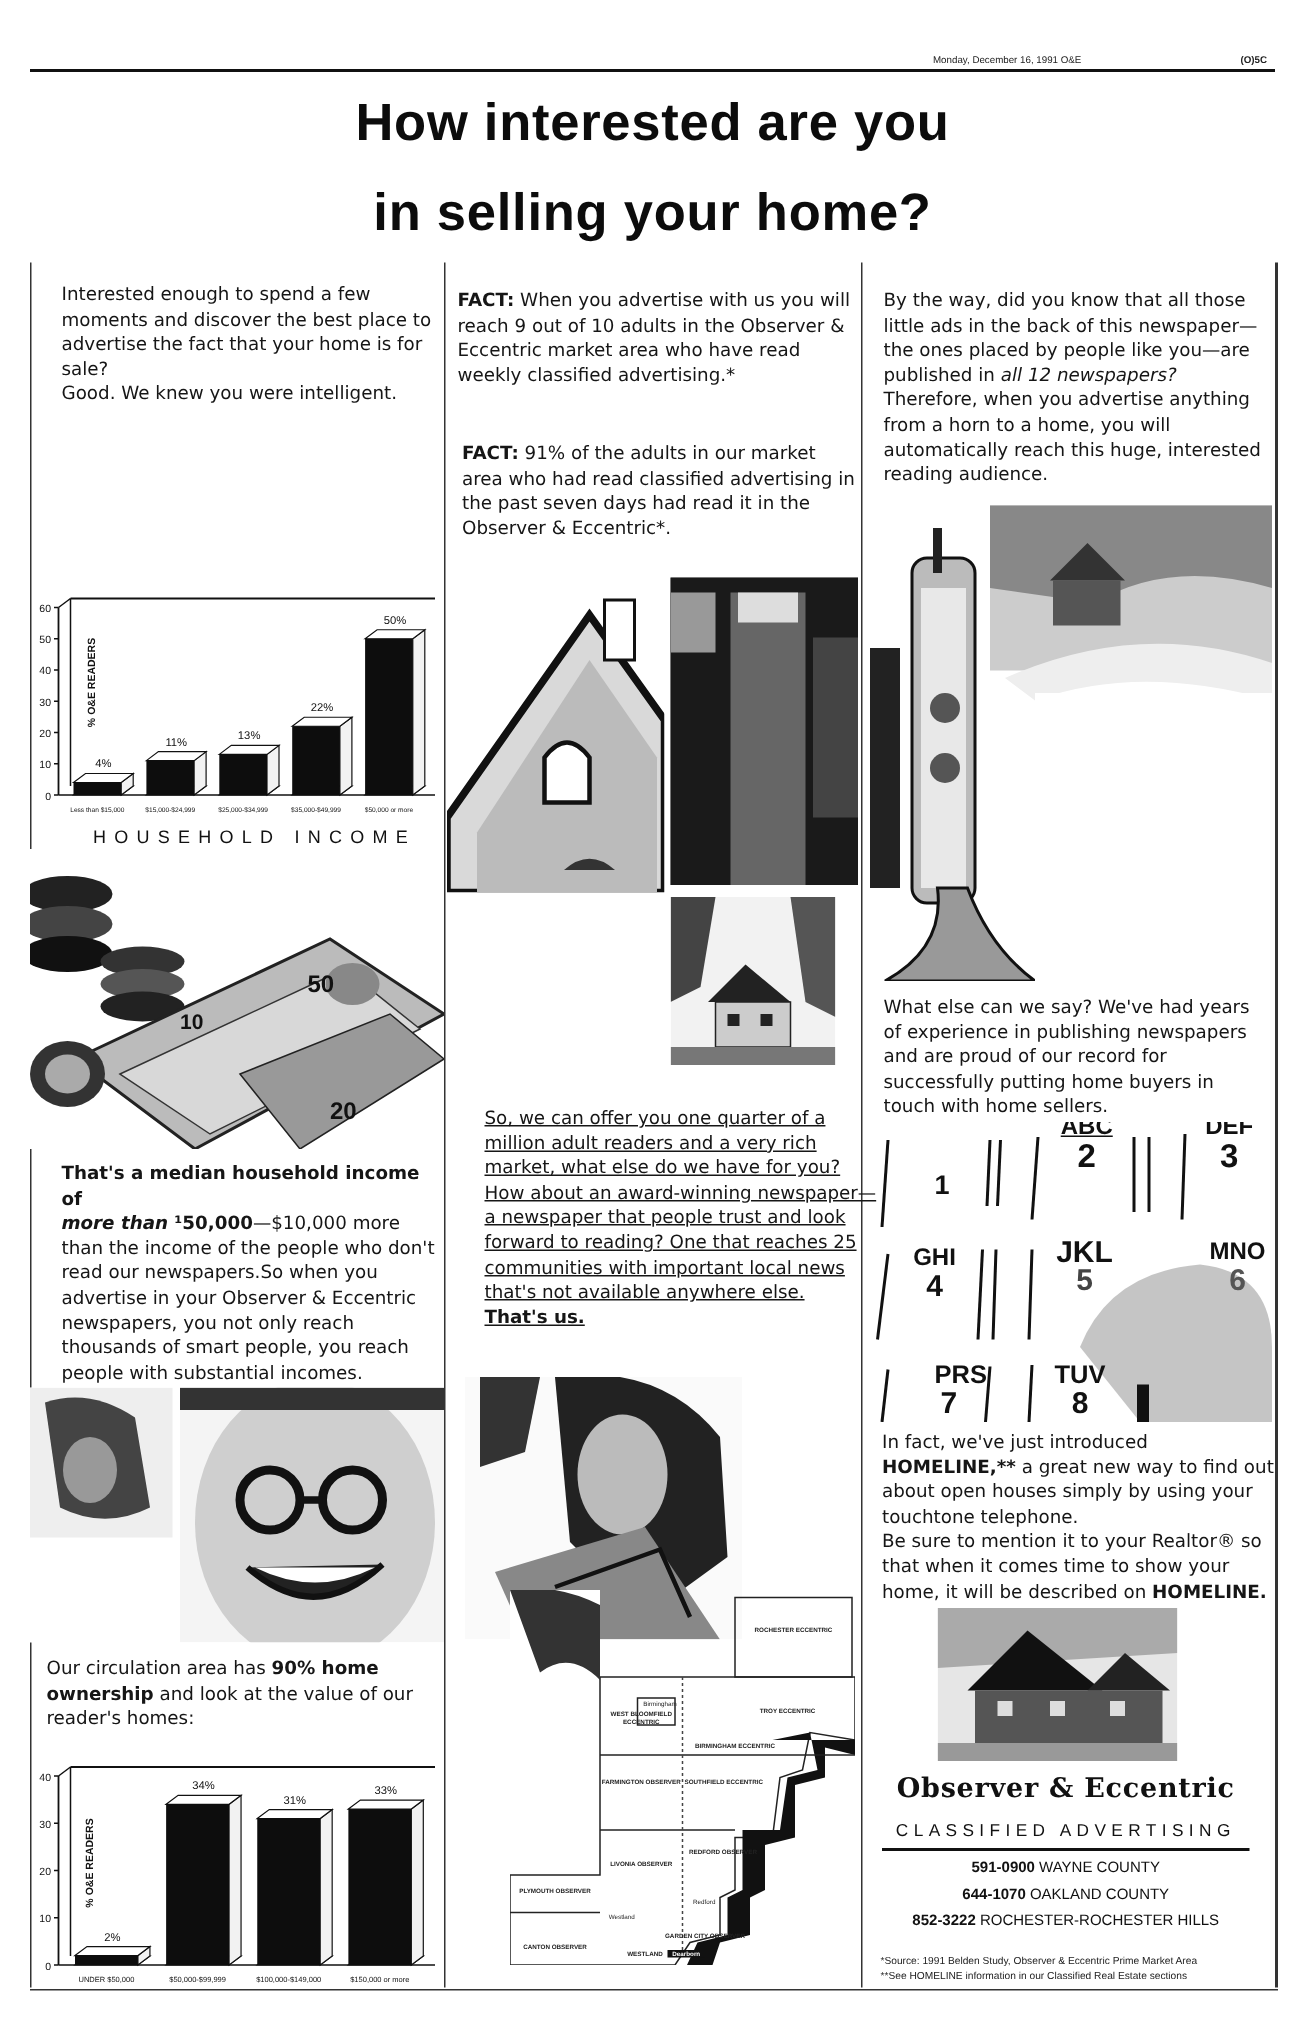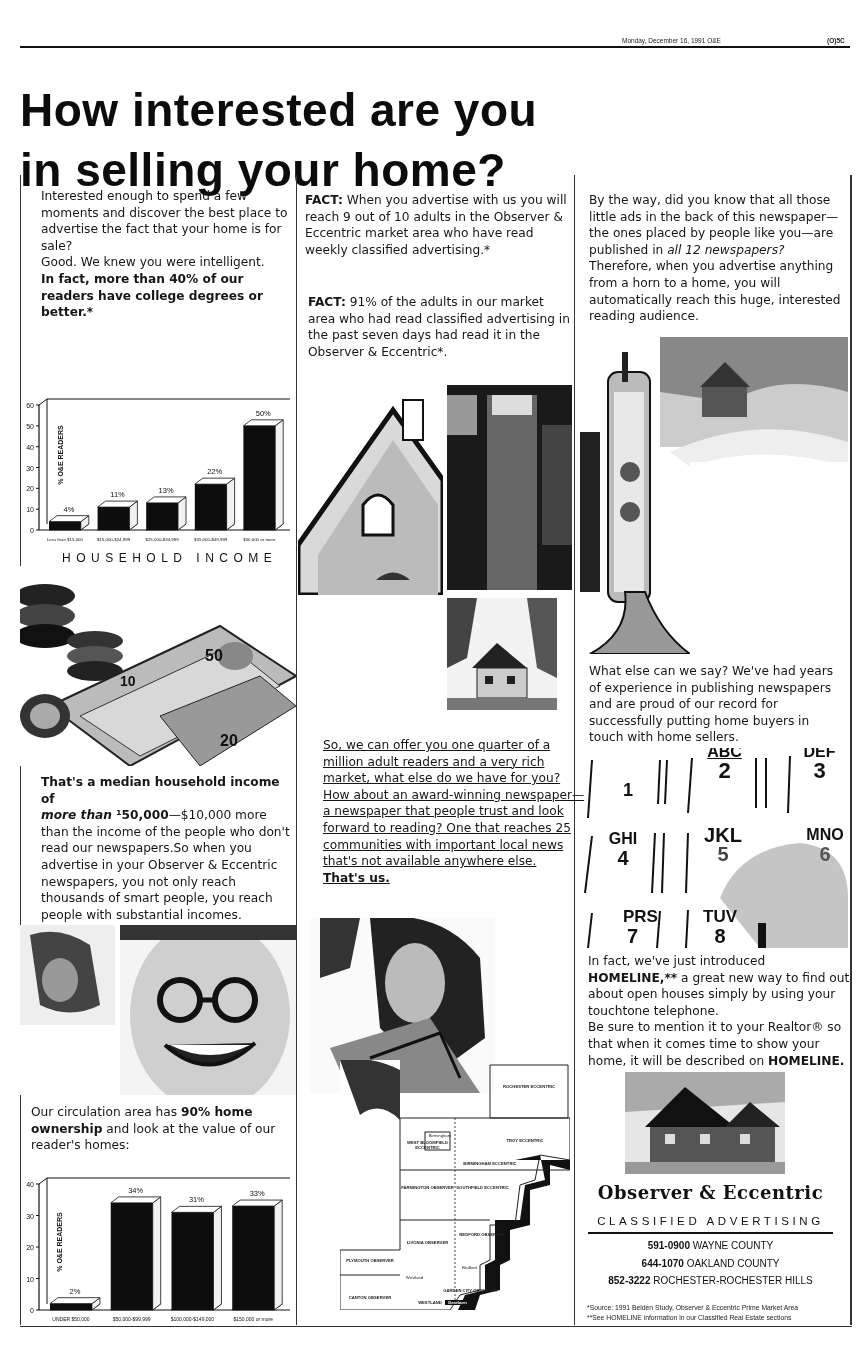--- a/index.html
+++ b/index.html
@@ -2,21 +2,21 @@
 <html><head>
 <meta charset="utf-8">
 <style>
   * { box-sizing: border-box; margin: 0; padding: 0; }
   html, body { width: 860px; height: 1359px; background: #fff; overflow: hidden; }
   body { position: relative; font-family: "DejaVu Sans", sans-serif; color: #111; }
   .abs { position: absolute; }
   .dateline { left: 622px; top: 37px; font-size: 6.5px; font-family: "Liberation Sans", sans-serif; color: #222; white-space: nowrap; }
   .pagecode { left: 827px; top: 37px; font-size: 6.5px; font-family: "Liberation Sans", sans-serif; font-weight: bold; color: #222; }
   .topline { left: 20px; top: 46px; width: 830px; height: 2px; background: #111; }
-  .headline { left: 20px; top: 52px; width: 830px; font-family: "Liberation Sans", sans-serif; font-weight: bold; font-size: 46px; line-height: 60px; letter-spacing: 0.5px; color: #0c0c0c; margin-top: 28px; }
+  .headline { left: 20px; top: 52px; width: 830px; text-align: center; font-family: "Liberation Sans", sans-serif; font-weight: bold; font-size: 35px; line-height: 60px; letter-spacing: 0.5px; color: #0c0c0c; }
   .col { font-size: 12.2px; line-height: 16.6px; color: #161616; }
   .col b { font-weight: bold; }
   .vline { width: 1px; background: #333; }
   .chart-wrap svg text { font-family: "Liberation Sans", sans-serif; }
   .hh-title { left: 62px; top: 551px; font-size: 12px; letter-spacing: 5.5px; font-family: "Liberation Sans", sans-serif; color: #111; }
   .photo { background: #e8e8e8; overflow: hidden; }
   .keypad-key { position: absolute; font-family: "Liberation Sans", sans-serif; font-weight: bold; text-align: center; color: #111; }
   .logo { left: 588px; top: 1182px; width: 245px; text-align: center; font-family: "DejaVu Serif", serif; font-weight: bold; font-size: 18px; color: #111; letter-spacing: 0.5px; }
   .classified { left: 588px; top: 1215px; width: 245px; text-align: center; font-family: "Liberation Sans", sans-serif; font-size: 11.5px; letter-spacing: 3.6px; color: #111; }
   .logo-rule { left: 588px; top: 1232px; width: 245px; height: 1.5px; background: #111; }
@@ -38,21 +38,20 @@
 </div>
 
 <div class="abs vline" style="left:20px; top:175px; height:1150px;"></div>
 <div class="abs vline" style="left:296px; top:175px; height:1150px;"></div>
 <div class="abs vline" style="left:574px; top:175px; height:1150px;"></div>
 <div class="abs vline" style="left:850px; top:175px; height:1150px; width:2px;"></div>
 
 <div class="abs col" style="left:41px; top:188px; width:250px;">
   <p>Interested enough to spend a few moments and discover the best place to advertise the fact that your home is  for sale?</p>
   <p>Good. We knew you were intelligent.</p>
-  <p style="font-weight:bold;">In fact, more than 40% of our readers have college degrees or better.*</p>
 </div>
 
 <div class="abs chart-wrap" style="left:20px; top:395px; width:276px; height:148px;">
   <svg id="chart1" width="276" height="148">
       <line x1="19" y1="10" x2="19" y2="135" stroke="#111" stroke-width="1.2"></line>
       <line x1="27" y1="4" x2="27" y2="129" stroke="#111" stroke-width="1"></line>
       <line x1="19" y1="10" x2="27" y2="4" stroke="#111" stroke-width="1"></line>
       <line x1="27" y1="4" x2="270" y2="4" stroke="#111" stroke-width="1.2"></line>
       <line x1="19" y1="135" x2="270" y2="135" stroke="#111" stroke-width="1"></line>
       <line x1="16" y1="135" x2="19" y2="135" stroke="#111"></line>

